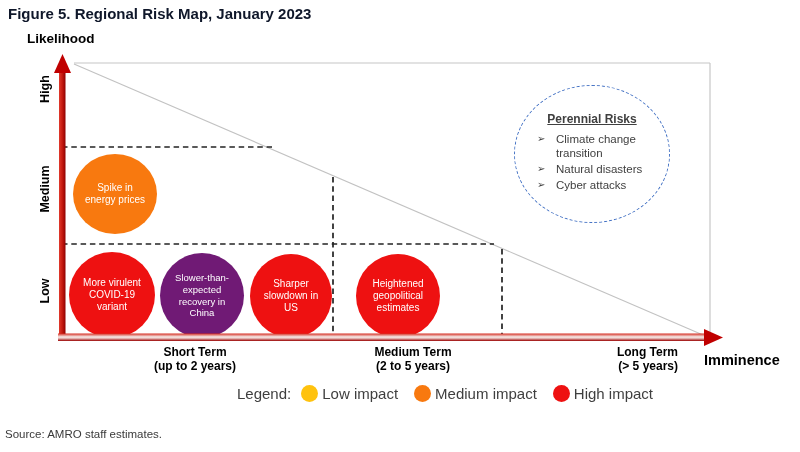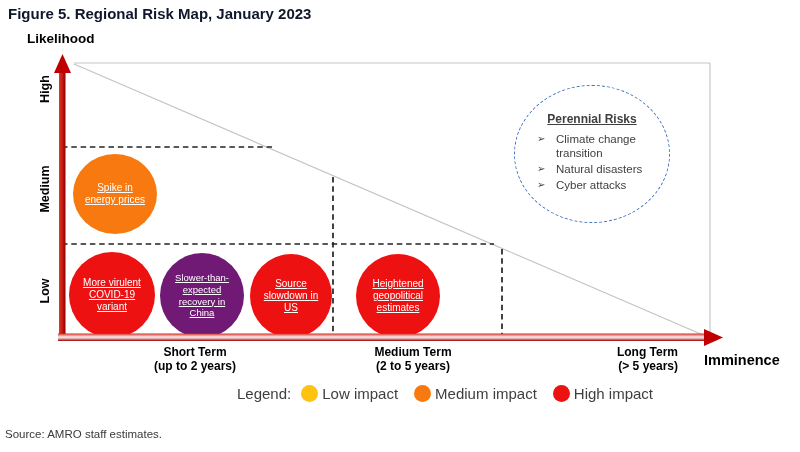--- a/index.html
+++ b/index.html
@@ -13,21 +13,21 @@
   .y-tick{
     position:absolute;left:45px;font-size:12.5px;font-weight:bold;white-space:nowrap;
     transform:translate(-50%,-50%) rotate(-90deg);
   }
   .svg-layer{position:absolute;left:0;top:0;z-index:3;pointer-events:none;}
   .bubble{
     position:absolute;border-radius:50%;z-index:2;
     display:flex;align-items:center;justify-content:center;text-align:center;
   }
   .bubble-text{color:#ffffff;font-size:10px;line-height:1.22;}
-  .bubble-text span{display:block;text-decoration:underline;}
+  .bubble-text span{display:block;}
   .bubble-text.small{font-size:9.5px;line-height:1.24;}
   .perennial{
     position:absolute;left:514px;top:85px;width:156px;height:138px;
     border:1.5px dashed #4472C4;border-radius:50%;z-index:2;box-sizing:border-box;
   }
   .perennial-title{
     margin-top:26px;text-align:center;font-size:12px;font-weight:bold;
     text-decoration:underline;color:#3f3f3f;
   }
   .p-items{margin:6px 0 0 22px;width:120px;}
@@ -79,21 +79,21 @@
     <div class="bubble-text small">
       <span>Slower-than-</span>
       <span>expected</span>
       <span>recovery in</span>
       <span>China</span>
     </div>
   </div>
 
   <div class="bubble" style="left: 250px; top: 254px; width: 82px; height: 84px; background-color: rgb(238, 17, 17);">
     <div class="bubble-text">
-      <span>Source</span>
+      <span>Sharper</span>
       <span>slowdown in</span>
       <span>US</span>
     </div>
   </div>
 
   <div class="bubble" style="left: 356px; top: 254px; width: 84px; height: 84px; background-color: rgb(238, 17, 17);">
     <div class="bubble-text">
       <span>Heightened</span>
       <span>geopolitical</span>
       <span>estimates</span>

